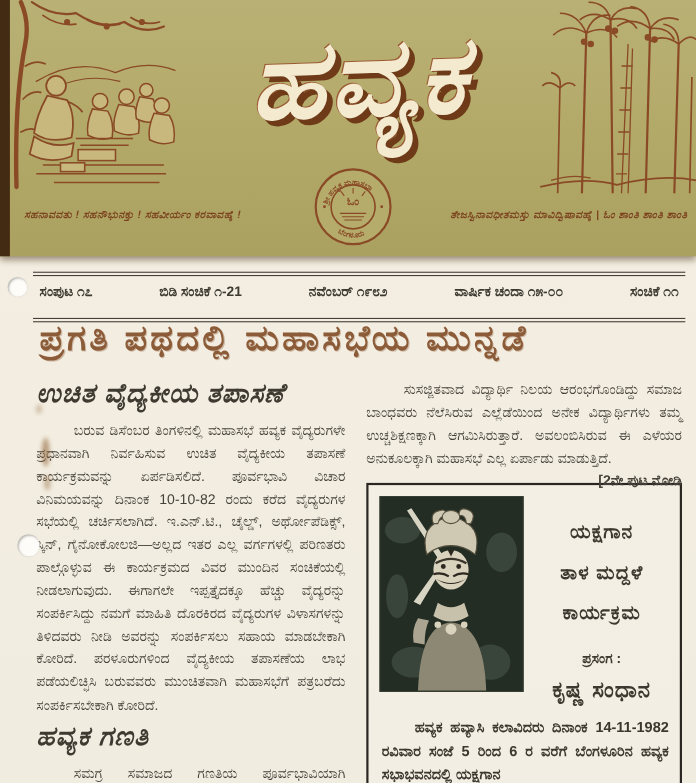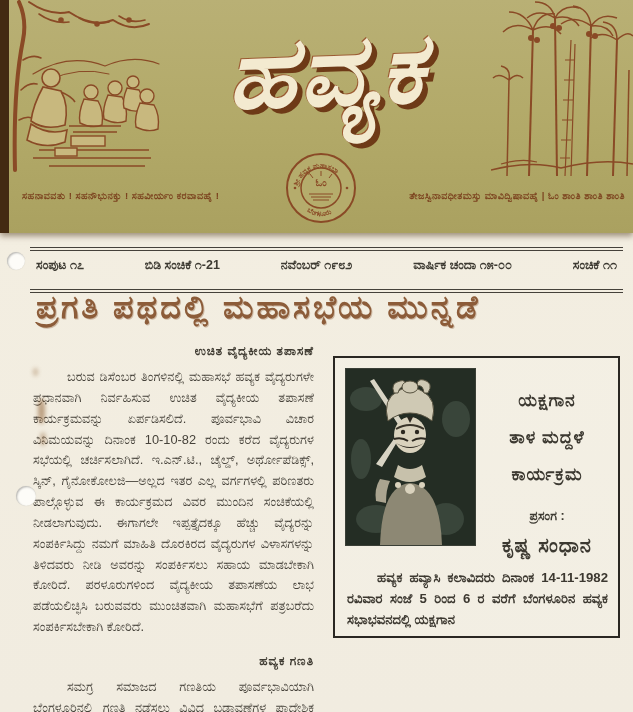--- a/index.html
+++ b/index.html
@@ -13,40 +13,40 @@
   .header-edge{position:absolute;left:0;top:0;width:9px;height:233px;background:#432a12;}
   .illus{position:absolute;top:0;}
   .illus-left{left:9px;width:152px;height:174px;}
   .illus-right{right:0;width:142px;height:176px;}
   .mag-title{position:absolute;left:150px;right:128px;top:-18px;height:180px;
              display:flex;align-items:center;justify-content:center;
              font-size:98px;font-weight:bold;font-style:italic;letter-spacing:4px;
              color:#f3ead0;text-shadow:5px 5px 0 #6e3a17,1px 1px 0 #8a4e2a,-1px -1px 0 #9c5c33;
              transform:rotate(-2deg);}
   .motto{position:absolute;top:190px;font-size:9.5px;font-weight:bold;color:#7c431f;
-         letter-spacing:.5px;white-space:nowrap;}
+         letter-spacing:.5px;white-space:nowrap;font-style:italic;}
   .motto-left{left:22px;}
   .motto-right{right:8px;}
   .seal{position:absolute;left:283px;top:148px;width:76px;height:80px;}
   
   .masthead{position:absolute;top:247px;left:30px;right:10px;
             border-top:4px double #45413a;border-bottom:4px double #45413a;
             padding:7px 6px 16px 6px;display:flex;justify-content:space-between;
             font-size:12.5px;font-weight:bold;color:#3d3a32;}
   
   .headline{position:absolute;top:289px;left:36px;right:36px;text-align:left;
             font-size:32px;font-weight:bold;letter-spacing:3px;color:#8c5c39;
             text-shadow:1px 1px 0 rgba(140,92,57,.35);}
   
   .columns{position:absolute;top:344px;left:33px;right:13px;display:flex;gap:19px;}
   .col-left{width:281px;flex:none;}
   .col-right{flex:1;min-width:0;}
-  .sec-heading{margin:0 0 9px 0;text-align:right;font-size:12px;font-weight:bold;
-               color:#3e3a31;letter-spacing:1px;}
-  .sec-heading.second{margin-top:16px;}
+  .sec-heading{margin:0 0 9px 0;text-align:left;font-size:24px;font-weight:bold;
+               color:#3e3a31;letter-spacing:1px;font-style:italic;}
+  .sec-heading.second{margin-top:4px;}
   .body-text{margin:0;font-size:12.8px;line-height:1.63;text-align:justify;
              color:#46423a;text-indent:34px;}
   .continuation{float:right;font-weight:bold;text-indent:0;}
   
   .ann-box{margin-top:12px;border:2px solid #2a2722;padding:10px 8px 8px 10px;
            height:260px;background:rgba(255,255,255,.12);}
   .ann-top{display:flex;gap:8px;}
   .photo{width:129px;height:176px;flex:none;border:1px solid #3a3f36;
          background:#1f2820;overflow:hidden;}
   .ann-side{flex:1;display:flex;flex-direction:column;align-items:center;
@@ -183,20 +183,21 @@
   <div class="columns">
 
     <div class="col-left">
       <h2 class="sec-heading">ಉಚಿತ ವೈದ್ಯಕೀಯ ತಪಾಸಣೆ</h2>
       <p class="body-text">ಬರುವ ಡಿಸೆಂಬರ ತಿಂಗಳಿನಲ್ಲಿ ಮಹಾಸಭೆ ಹವ್ಯಕ ವೈದ್ಯರುಗಳೇ ಪ್ರಧಾನವಾಗಿ ನಿರ್ವಹಿಸುವ ಉಚಿತ ವೈದ್ಯಕೀಯ ತಪಾಸಣೆ ಕಾರ್ಯಕ್ರಮವನ್ನು ಏರ್ಪಡಿಸಲಿದೆ. ಪೂರ್ವಭಾವಿ ವಿಚಾರ ವಿನಿಮಯವನ್ನು ದಿನಾಂಕ 10-10-82 ರಂದು ಕರೆದ ವೈದ್ಯರುಗಳ ಸಭೆಯಲ್ಲಿ ಚರ್ಚಿಸಲಾಗಿದೆ. ಇ.ಎನ್.ಟಿ., ಚೈಲ್ಡ್, ಅರ್ಥೋಪೆಡಿಕ್ಸ್, ಸ್ಕಿನ್, ಗೈನೋಕೋಲಜಿ—ಅಲ್ಲದ ಇತರ ಎಲ್ಲ ವರ್ಗಗಳಲ್ಲಿ ಪರಿಣತರು ಪಾಲ್ಗೊಳ್ಳುವ ಈ ಕಾರ್ಯಕ್ರಮದ ವಿವರ ಮುಂದಿನ ಸಂಚಿಕೆಯಲ್ಲಿ ನೀಡಲಾಗುವುದು. ಈಗಾಗಲೇ ಇಪ್ಪತ್ತೈದಕ್ಕೂ ಹೆಚ್ಚು ವೈದ್ಯರನ್ನು ಸಂಪರ್ಕಿಸಿದ್ದು ನಮಗೆ ಮಾಹಿತಿ ದೊರಕಿರದ ವೈದ್ಯರುಗಳ ವಿಳಾಸಗಳನ್ನು ತಿಳಿದವರು ನೀಡಿ ಅವರನ್ನು ಸಂಪರ್ಕಿಸಲು ಸಹಾಯ ಮಾಡಬೇಕಾಗಿ ಕೋರಿದೆ. ಪರಳೂರುಗಳಿಂದ ವೈದ್ಯಕೀಯ ತಪಾಸಣೆಯ ಲಾಭ ಪಡೆಯಲಿಚ್ಛಿಸಿ ಬರುವವರು ಮುಂಚಿತವಾಗಿ ಮಹಾಸಭೆಗೆ ಪತ್ರಬರೆದು ಸಂಪರ್ಕಿಸಬೇಕಾಗಿ ಕೋರಿದೆ.</p>
       <h2 class="sec-heading second">ಹವ್ಯಕ ಗಣತಿ</h2>
       <p class="body-text">ಸಮಗ್ರ ಸಮಾಜದ ಗಣತಿಯ ಪೂರ್ವಭಾವಿಯಾಗಿ ಬೆಂಗಳೂರಿನಲ್ಲಿ ಗಣತಿ ನಡೆಸಲು ವಿವಿಧ ಬಡಾವಣೆಗಳ ಪ್ರಾದೇಶಿಕ ಸಭೆಯನ್ನು ಮಾನ್ಯಶ್ರೀ ಎಲ್. ಟಿ. ಶರ್ಮರ ನೇತೃತ್ವದಲ್ಲಿ ನಡೆಸಿದೆ. ಅನೇಕರು ಅಪೇಕ್ಷಿತ ಮಾಹಿತಿ ಒದಗಿಸಿರುತ್ತಾರೆ. ಇನ್ನೂ ಅನೇಕರು ನಿಗದಿತ ನಮೂನೆಯ ಪಾರ್ಮುಗಳನ್ನು ಪಡೆದಿದ್ದು ಆದಷ್ಟು ಬೇಗ</p>
     </div>
 
     <div class="col-right">
+      <p class="body-text"><span>ಸುಸಜ್ಜಿತವಾದ ವಿದ್ಯಾರ್ಥಿ ನಿಲಯ ಆರಂಭಗೊಂಡಿದ್ದು ಸಮಾಜ ಬಾಂಧವರು ನೆಲೆಸಿರುವ ಎಲ್ಲೆಡೆಯಿಂದ ಅನೇಕ ವಿದ್ಯಾರ್ಥಿಗಳು ತಮ್ಮ ಉಚ್ಚಶಿಕ್ಷಣಕ್ಕಾಗಿ ಆಗಮಿಸಿರುತ್ತಾರೆ. ಅವಲಂಬಿಸಿರುವ ಈ ಎಳೆಯರ ಅನುಕೂಲಕ್ಕಾಗಿ ಮಹಾಸಭೆ ಎಲ್ಲ ಏರ್ಪಾಡು ಮಾಡುತ್ತಿದೆ.</span><span class="continuation">[2ನೇ ಪುಟ ನೋಡಿ</span></p>
 
       <div class="ann-box">
         <div class="ann-top">
 
           <svg class="photo" viewBox="0 0 129 176">
             <rect width="129" height="176" fill="#242d24"></rect>
             <g fill="#39453a">
               <ellipse cx="20" cy="30" rx="16" ry="12"></ellipse>
                 <ellipse cx="110" cy="50" rx="14" ry="18"></ellipse>
               <ellipse cx="30" cy="150" rx="20" ry="14"></ellipse>

